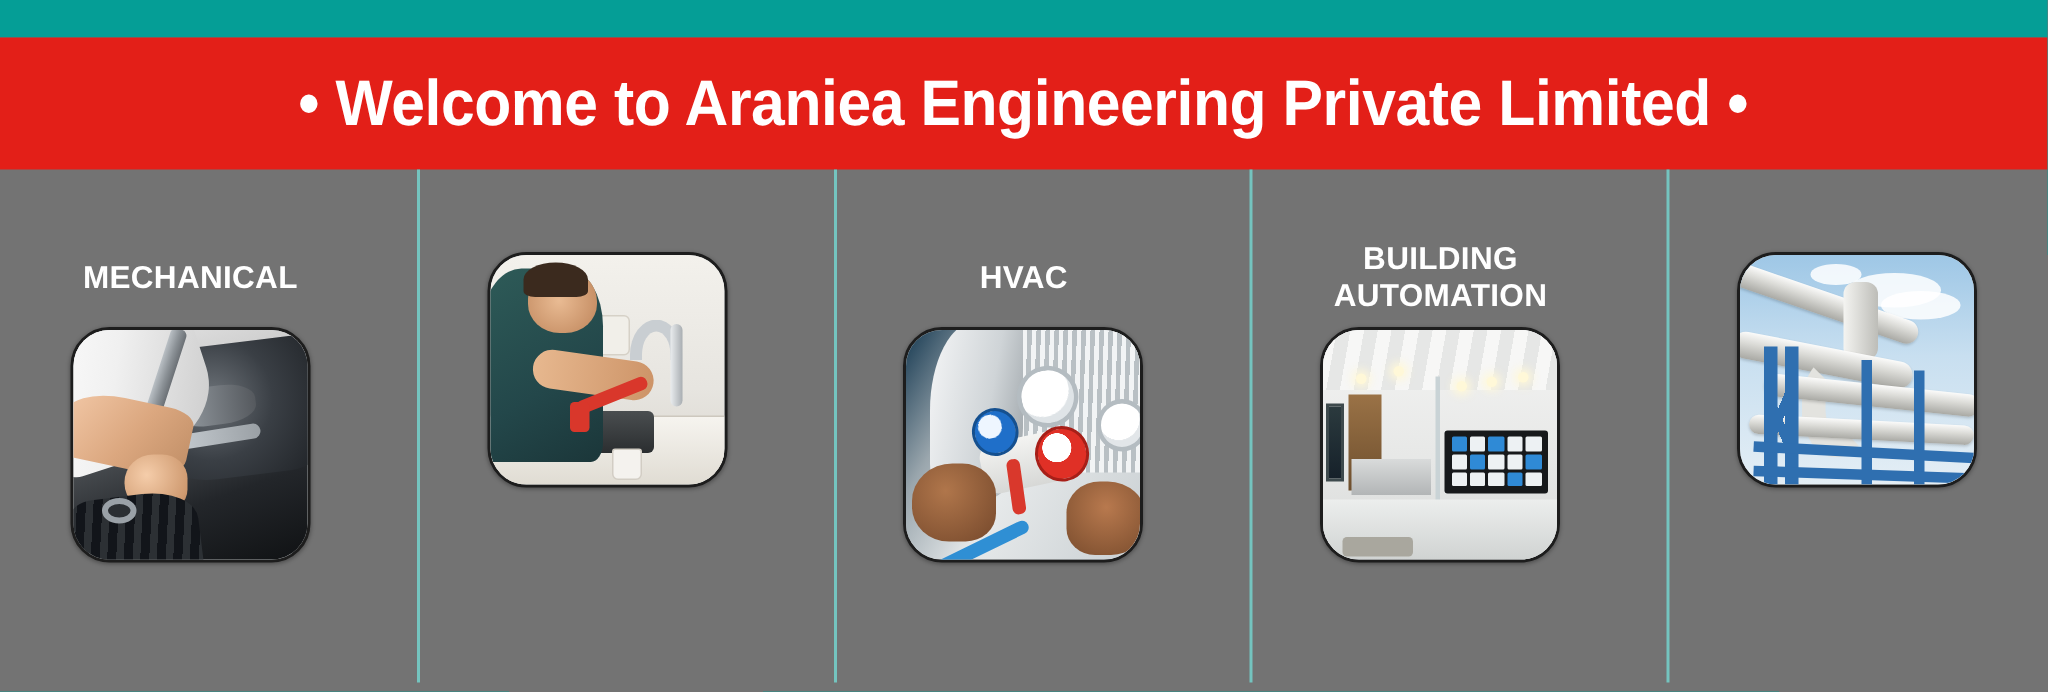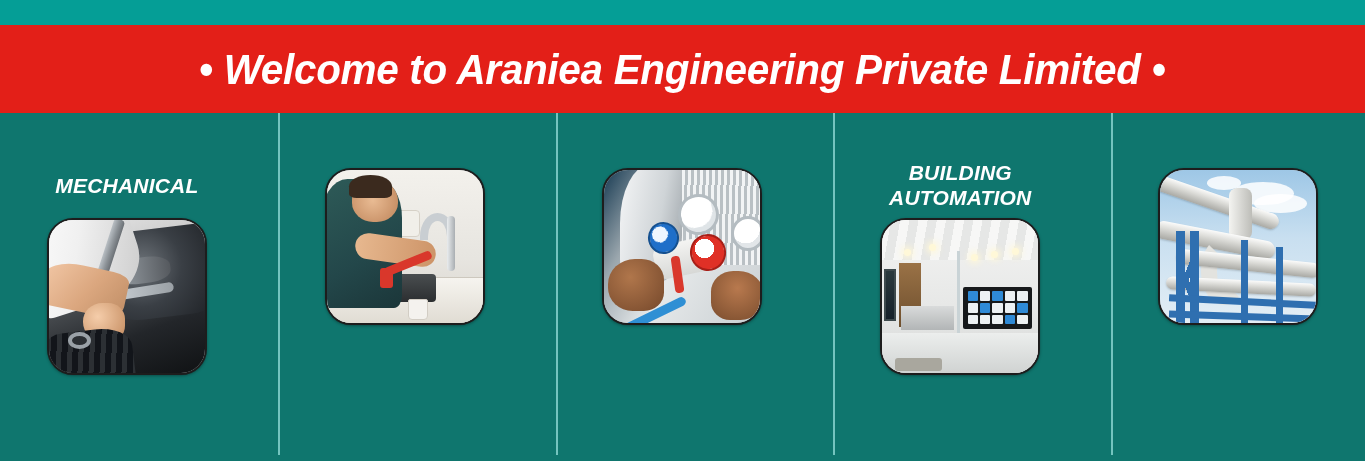--- a/index.html
+++ b/index.html
@@ -2,21 +2,21 @@
 <html><head>
 <meta charset="utf-8">
 <style>
   * { margin:0; padding:0; box-sizing:border-box; }
   html,body { width:1365px; height:461px; }
   body {
     background:#049e96;
     font-family:"Liberation Sans", sans-serif;
     overflow:hidden;
   }
-  .page { position:relative; width:1365px; height:461px; background:#0f766e;font-style:italic; }
+  .page { position:relative; width:1365px; height:461px; background:#737373; }
 
   
   .top-strip { position:absolute; left:0; top:0; width:1365px; height:25px; background:#059e96; }
   .banner {
     position:absolute; left:0; top:25px; width:1365px; height:88px;
     background:#e31f18;
     display:flex; align-items:center; justify-content:center;
   }
   .banner-title {
     color:#ffffff;
@@ -438,20 +438,21 @@
           <div class="hair"></div>
           <div class="arm"></div>
           <div class="wrench"></div>
           <div class="wrench2"></div>
           <div class="cup"></div>
         </div>
       </div>
     </div>
 
     <div class="cat">
+      <div class="cat-label">HVAC</div>
       <div class="cat-thumb">
         <div class="scene sc-hvac">
           <div class="louvers"></div>
           <div class="duct"></div>
           <div class="body"></div>
           <div class="g-white"></div>
           <div class="g-white2"></div>
           <div class="g-blue"></div>
           <div class="g-red"></div>
           <div class="valve"></div>

